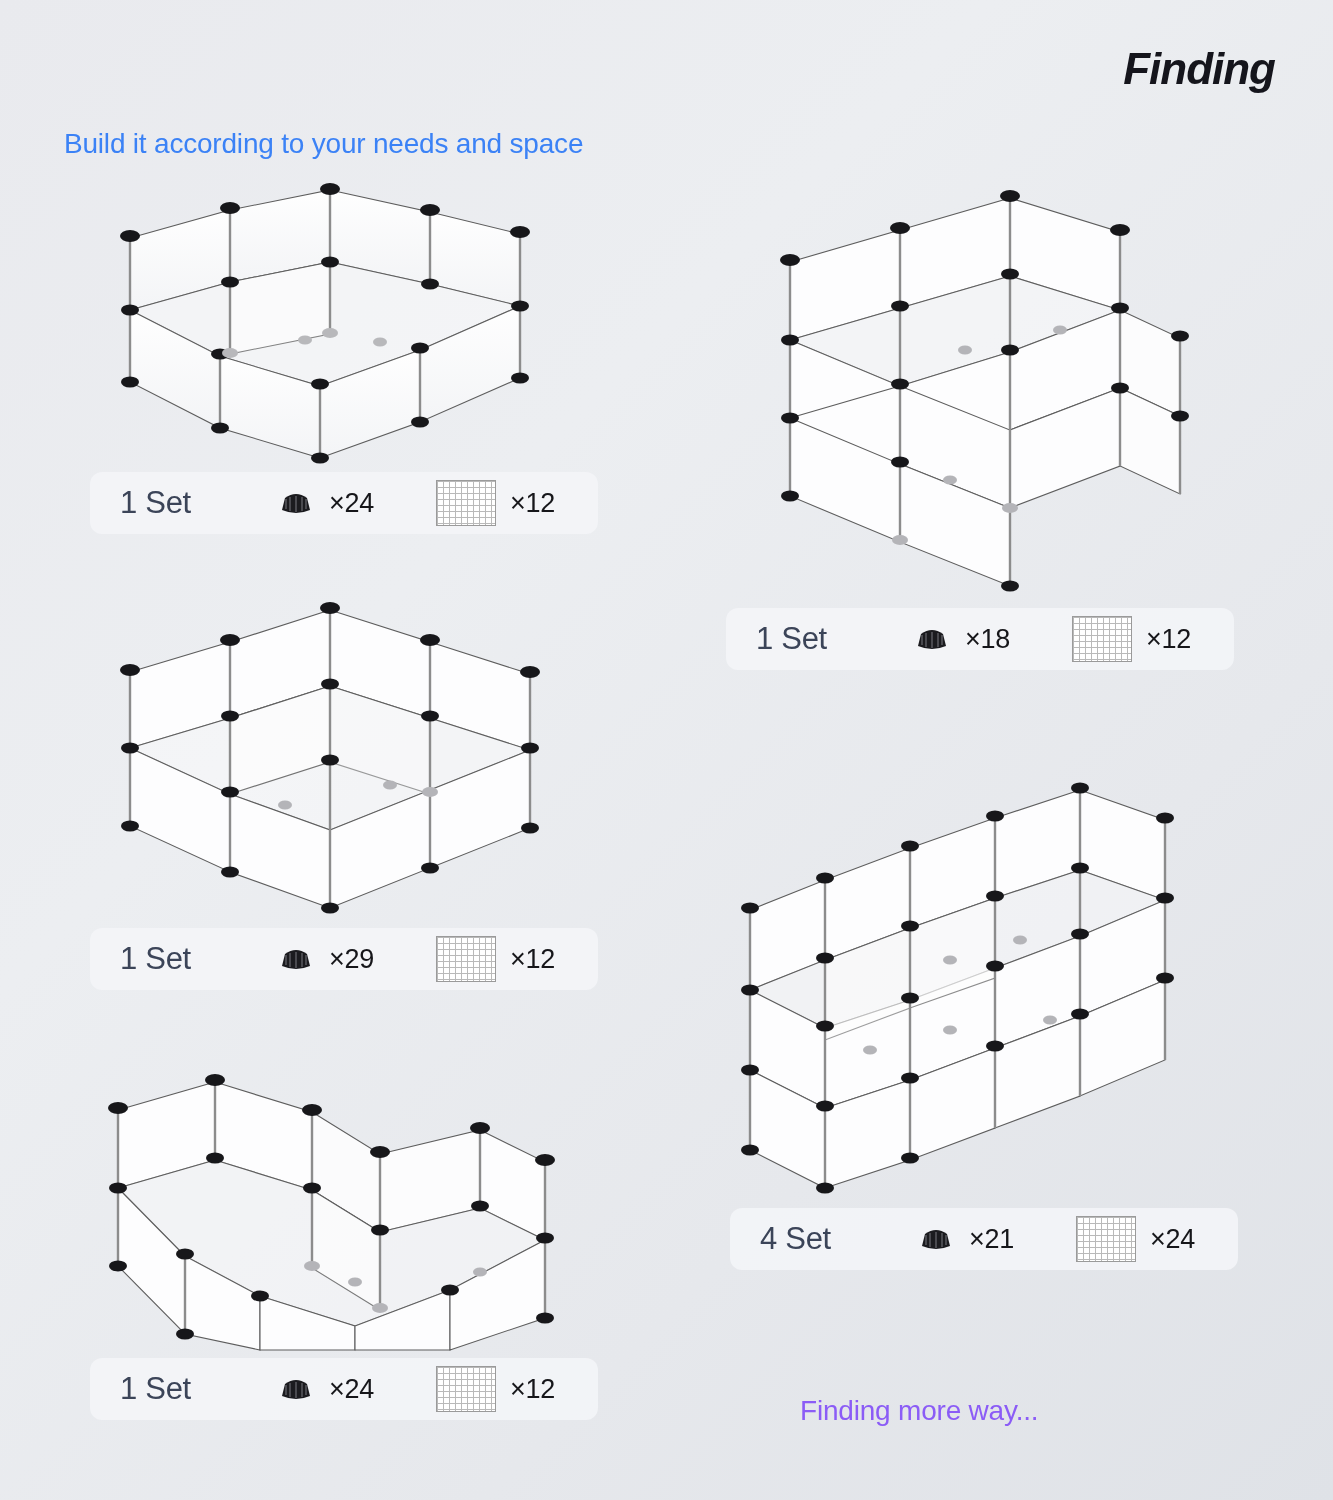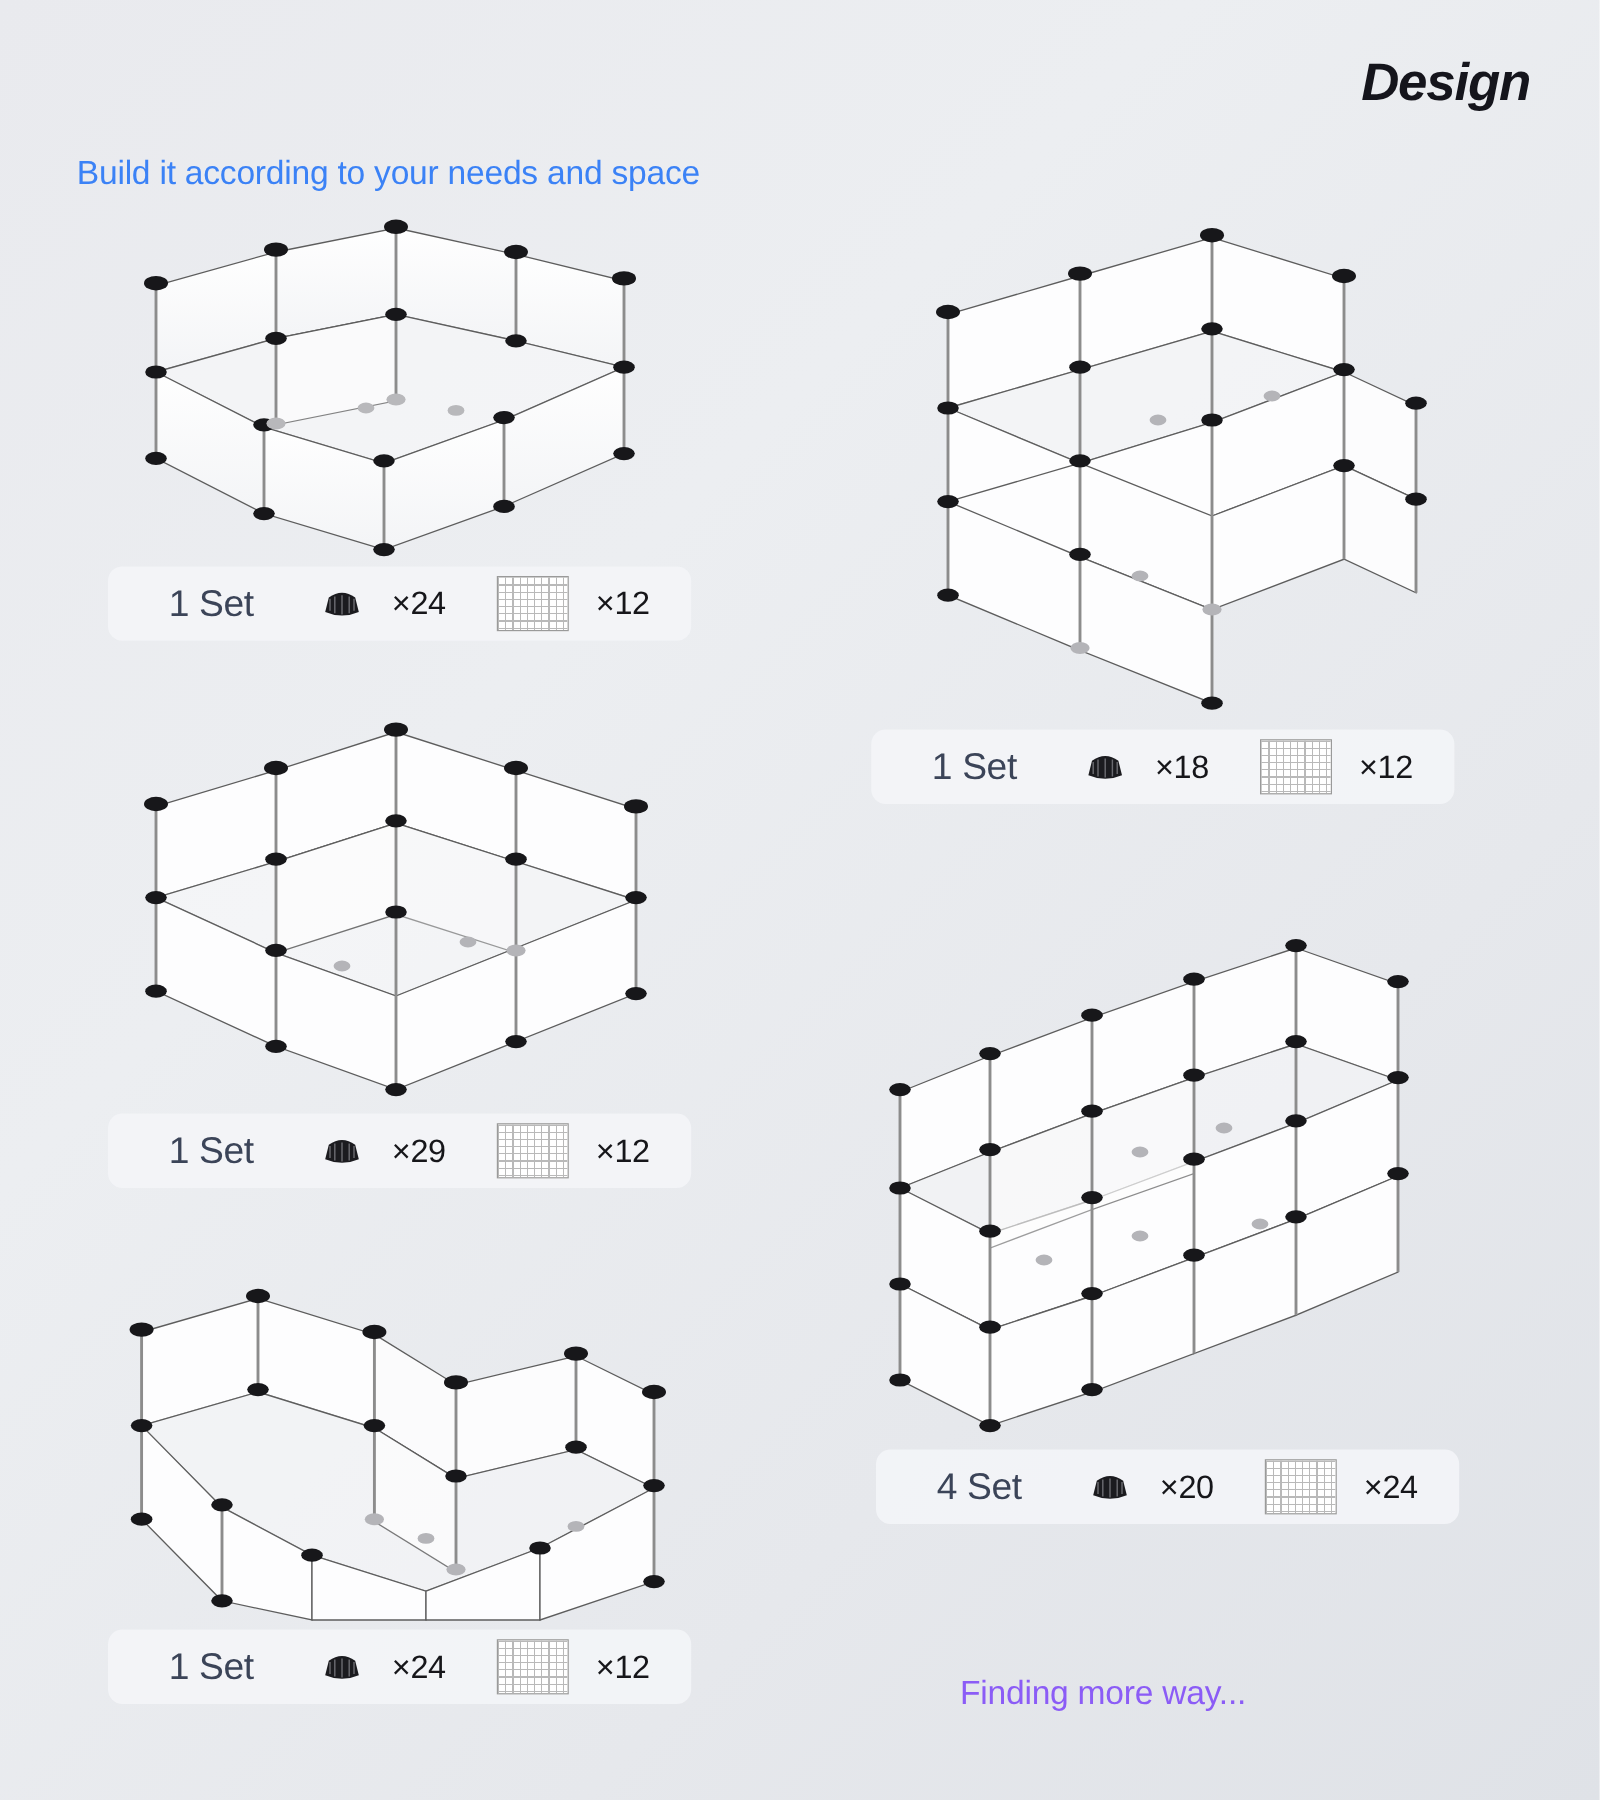--- a/index.html
+++ b/index.html
@@ -76,22 +76,21 @@
   
   .spec {
     display: flex;
     align-items: center;
     background: rgba(243, 244, 247, 0.92);
     border-radius: 12px;
     height: 62px;
     padding: 0 26px 0 30px;
     box-sizing: border-box;
     width: fit-content;
-    gap: 4px;
-    text-align: center;
+    gap: 15px;
   }
   .spec-label {
     font-size: 31px;
     color: #3c4croak;
     color: #3b4458;
     font-weight: 400;
     letter-spacing: -0.3px;
     min-width: 112px;
   }
   .spec-group {
@@ -146,21 +145,21 @@
     letter-spacing: -0.2px;
   }
 
   svg.pen { display:block; overflow: visible; }
 </style>
 </head>
 <body>
 
 <div class="header">
   <div class="subtitle">Build it according to your needs and space</div>
-  <div class="brand">Design</div>
+  <div class="brand">Finding</div>
 </div>
 
 <div class="col-left">
 
   <div class="config" style="left:90px; top:10px;">
     <div class="figure">
       <svg class="pen" width="470" height="270" viewBox="0 0 470 270">
         <defs>
           <linearGradient id="panelFillA" x1="0" y1="0" x2="0" y2="1">
             <stop offset="0%" stop-color="#ffffff" stop-opacity="0.97"></stop>
@@ -546,21 +545,21 @@
     </div>
     <div class="spec" style="margin-top:18px; margin-left:10px;">
       <span class="spec-label">4 Set</span>
       <span class="spec-group">
         <span class="icon-connector">
           <svg width="38" height="30" viewBox="0 0 38 30">
               <path d="M5 22 L8 10 Q19 2 30 10 L33 22 Q19 28 5 22 Z" fill="#1b1b1f"></path>
               <path d="M9 11 L9 21 M13 9 L13 23 M19 8 L19 24 M25 9 L25 23 M29 11 L29 21" stroke="#6a6a70" stroke-width="1.2"></path>
             </svg>
         </span>
-        <span class="spec-qty">×20</span>
+        <span class="spec-qty">×21</span>
       </span>
       <span class="spec-group">
         <span class="icon-panel"></span>
         <span class="spec-qty">×24</span>
       </span>
     </div>
   </div>
 
 </div>
 

